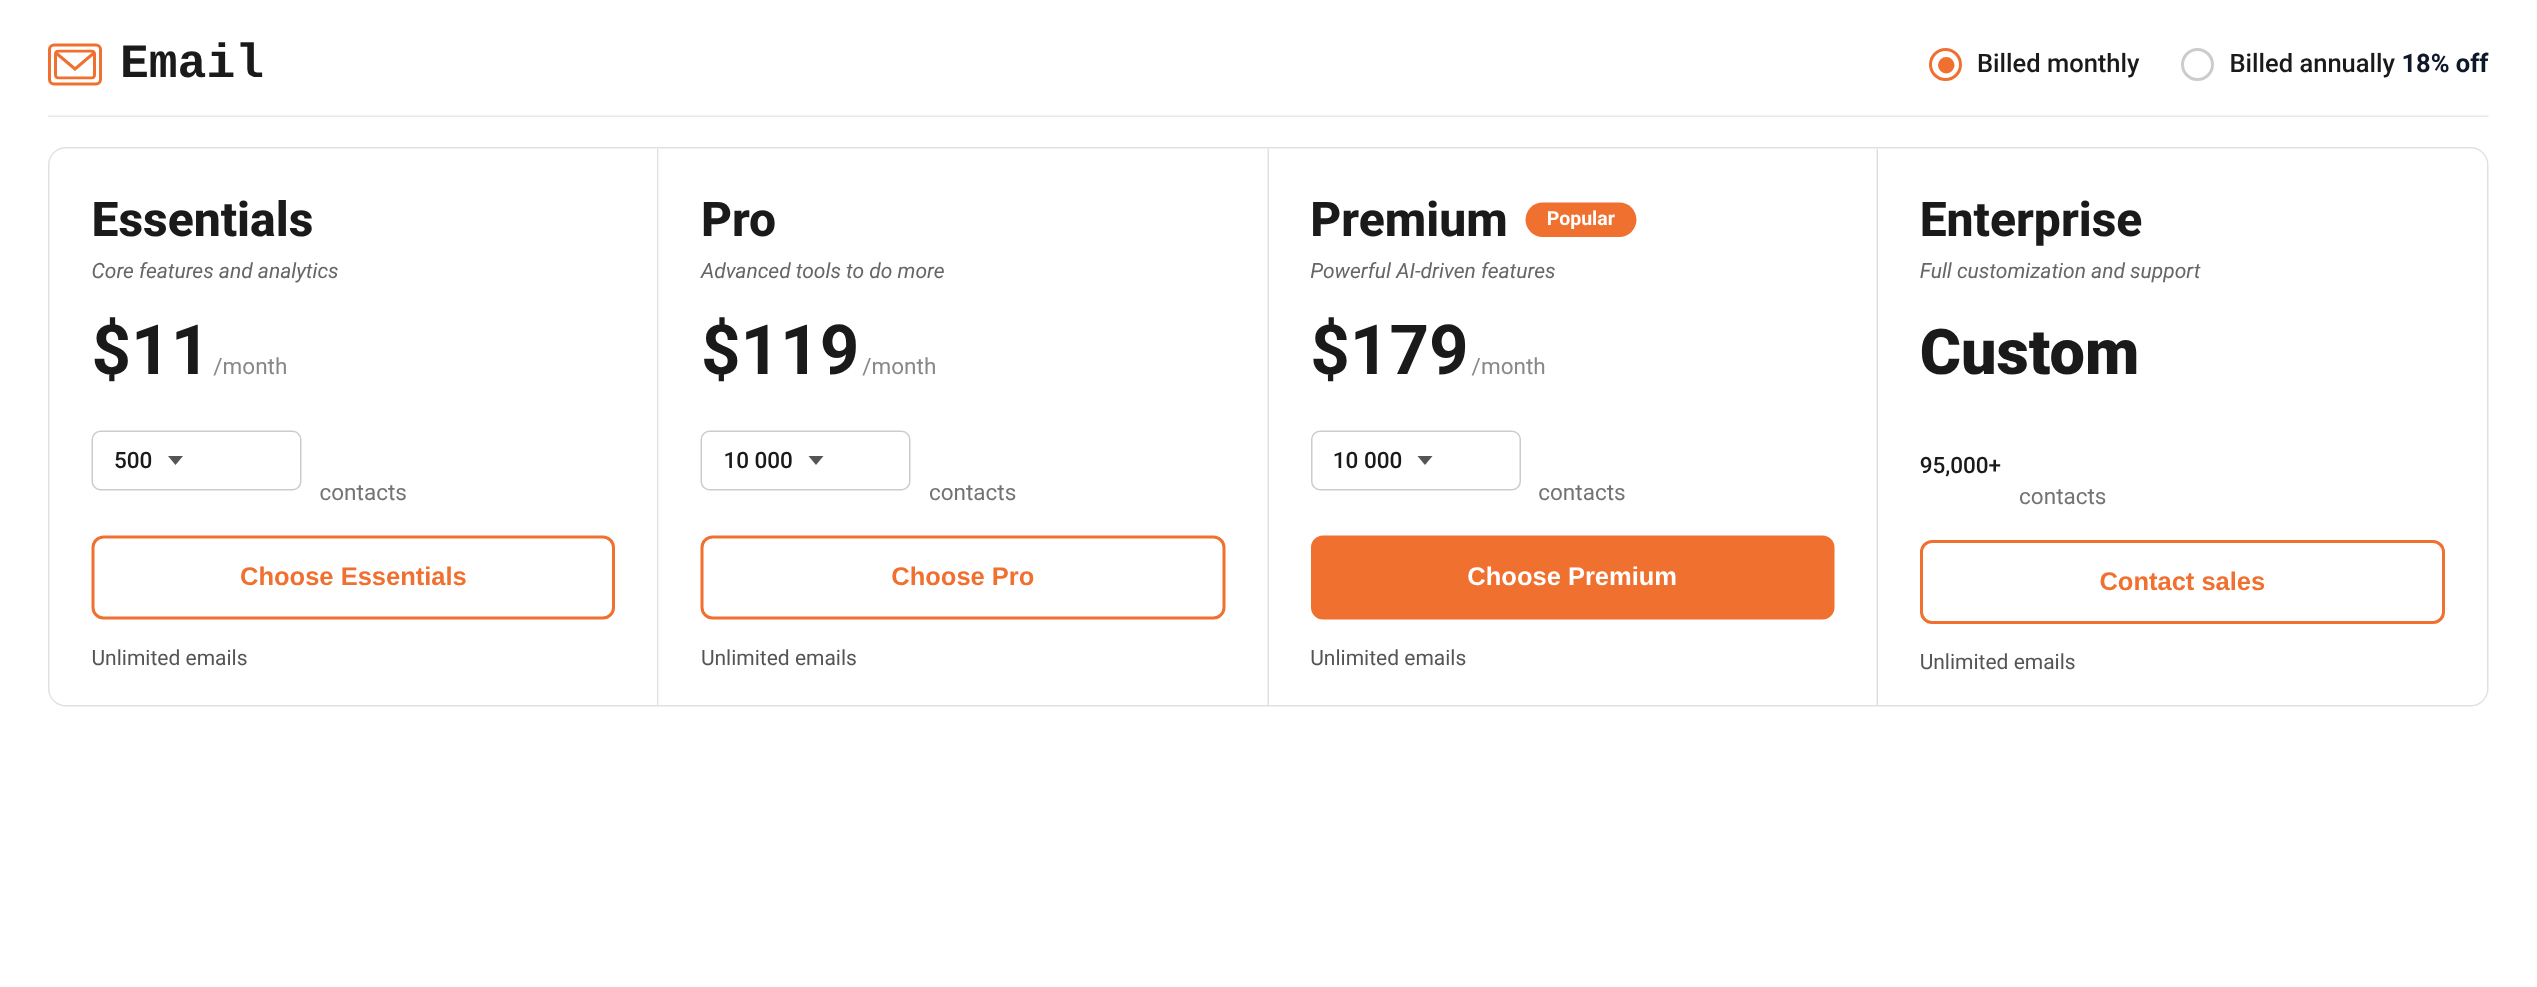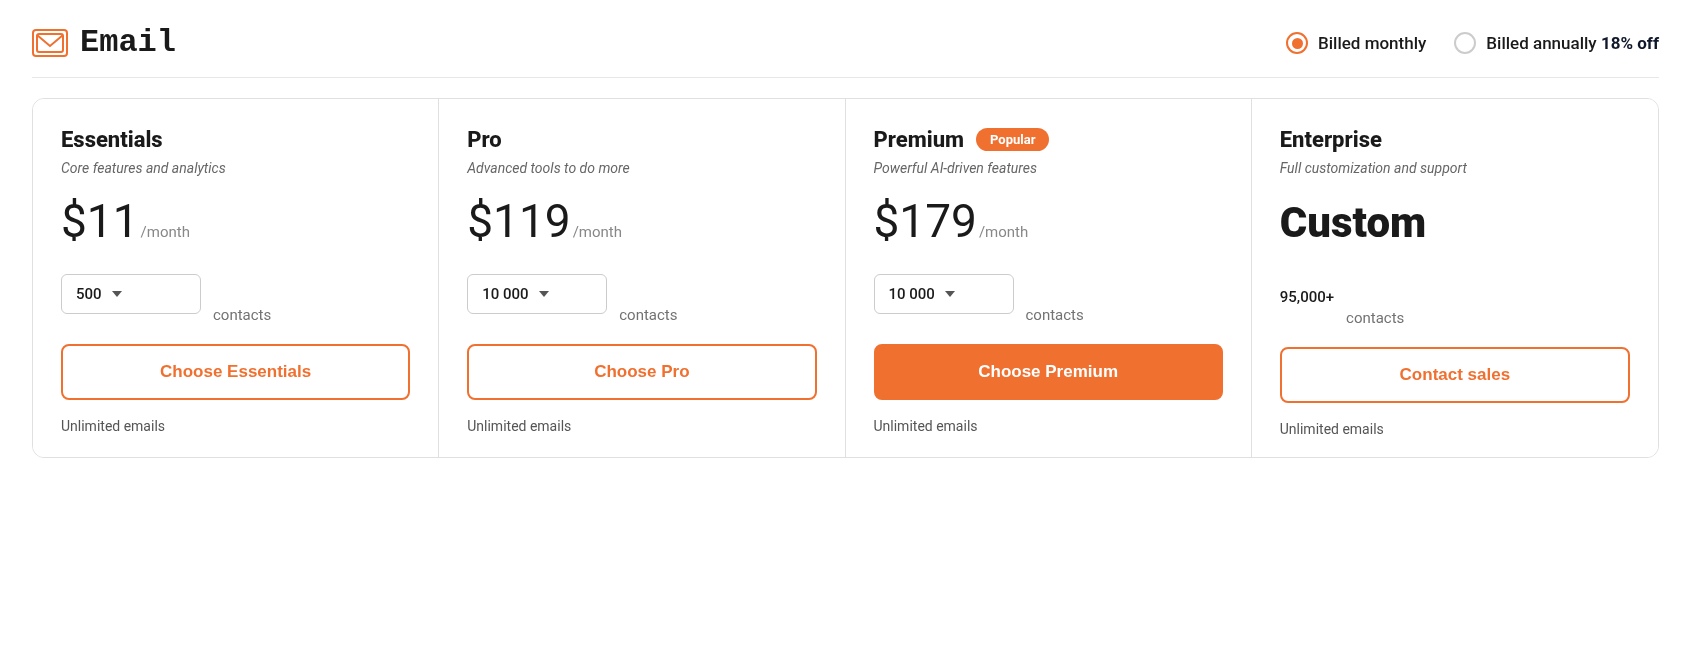--- a/index.html
+++ b/index.html
@@ -130,21 +130,21 @@
     }
 
     
     .plan-name-row {
       display: flex;
       align-items: center;
       gap: 12px;
       margin-bottom: 8px;
     }
     .plan-name {
-      font-size: 22px;
+      font-size: 32px;
       font-weight: 800;
       color: #1a1a1a;
     }
     .popular-badge {
       background: #f07030;
       color: #fff;
       font-size: 13px;
       font-weight: 700;
       border-radius: 20px;
       padding: 4px 14px;
@@ -160,21 +160,21 @@
 
     
     .price-row {
       display: flex;
       align-items: baseline;
       gap: 0;
       margin-bottom: 20px;
     }
     .price-amount {
       font-size: 46px;
-      font-weight: 400;
+      font-weight: 700;
       color: #1a1a1a;
       line-height: 1;
     }
     .price-period {
       font-size: 15px;
       color: #888;
       font-weight: 400;
       margin-left: 2px;
     }
     .price-custom {

